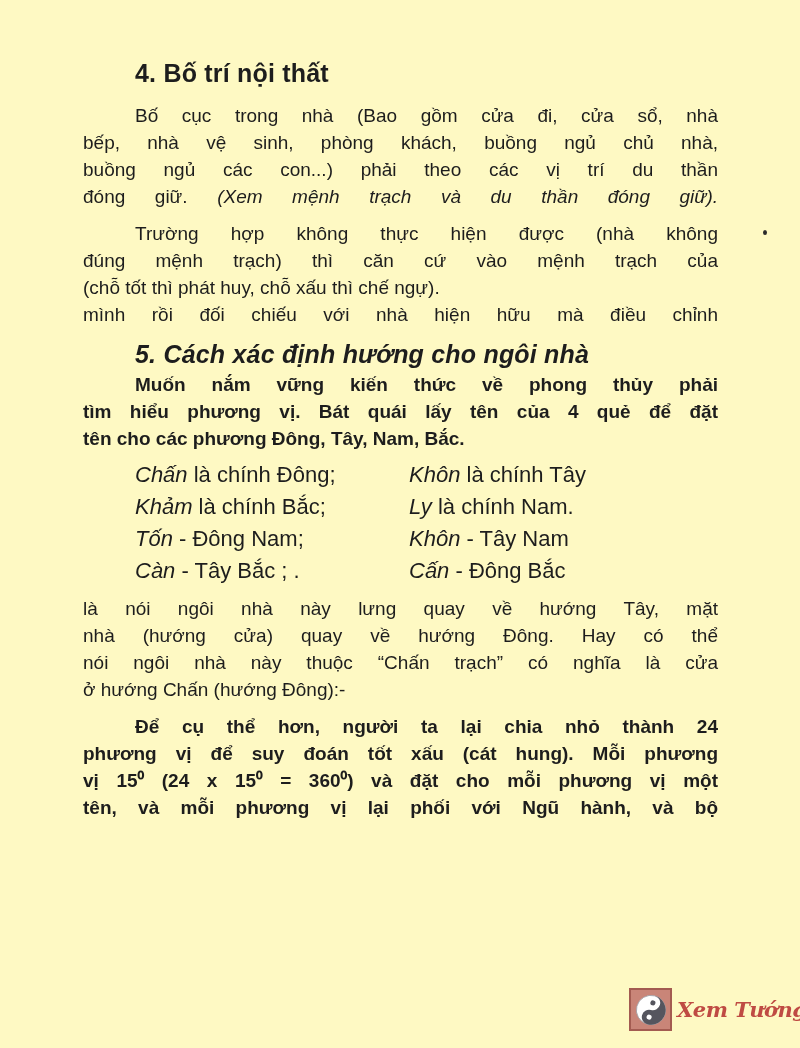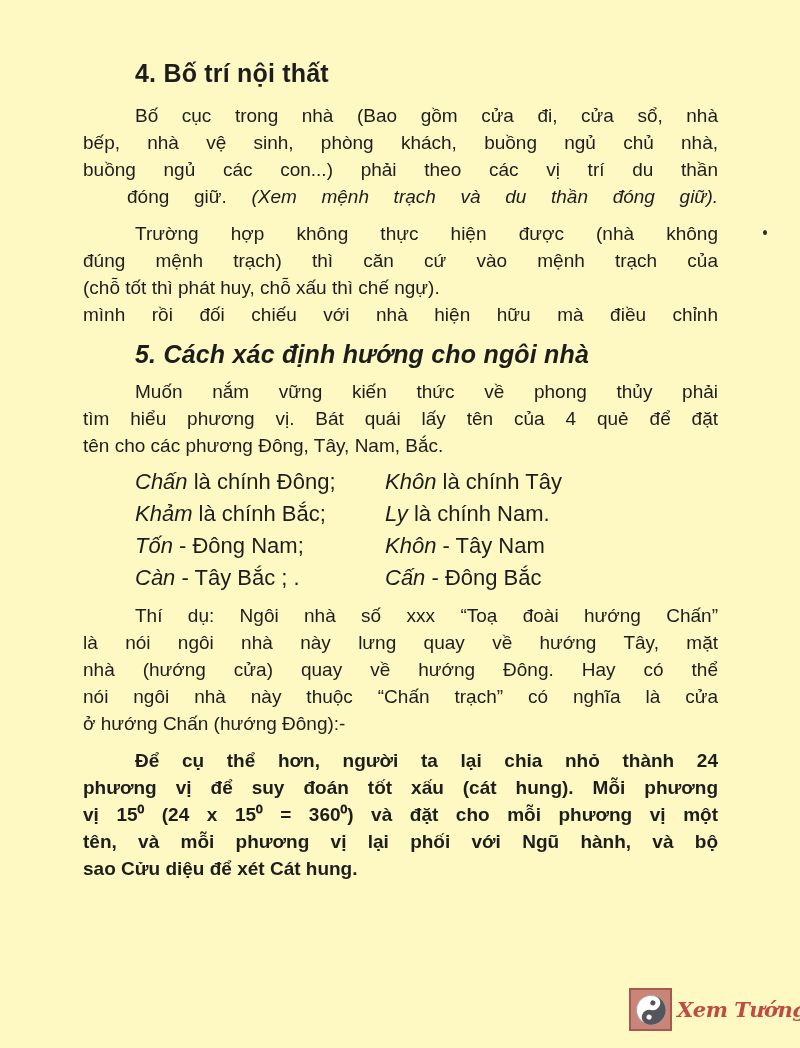--- a/index.html
+++ b/index.html
@@ -23,39 +23,40 @@
     padding-left: 52px;
     font-size: 25px;
     font-weight: bold;
     line-height: 30px;
     letter-spacing: 0.2px;
   }
   .heading.h5 { margin-top: 11px; font-style: italic; }
   .para { margin: 0; }
   .para.p1 { margin-top: 14px; }
   .para.p2 { margin-top: 10px; }
-  .para.p3 { margin-top: 9px; }
+  .para.p3 { margin-top: 2px; font-weight: bold; }
   .para.p4 { margin-top: 8px; }
   .para.p5 { margin-top: 10px; font-weight: bold; }
   .pline {
     font-size: 19px;
     line-height: 27px;
     text-align: justify;
     text-align-last: justify;
     white-space: normal;
   }
   .pline.first { text-indent: 52px; }
   .pline.last { text-align-last: left; }
-  .pline.fill { text-align-last: justify; margin-left: 44px; }
+  .pline.fill { text-align-last: justify; }
   .bagua { margin-top: 7px; }
   .bg-row {
     display: flex;
     padding-left: 52px;
     font-size: 22px;
     line-height: 32px;
+    gap: 24px;
   }
   .bg-left { width: 250px; }
   .bg-right { flex: 1; }
   .pageno {
     position: absolute;
     left: 636px;
     top: 991px;
     font-family: "DejaVu Serif", serif;
     font-size: 24px;
     color: #222;
@@ -139,33 +140,31 @@
         <span class="bg-left"><i>Tốn</i><span> - Đông Nam;</span></span>
         <span class="bg-right"><i>Khôn</i><span> - Tây Nam</span></span>
       </div>
       <div class="bg-row">
         <span class="bg-left"><i>Càn</i><span> - Tây Bắc ; .</span></span>
         <span class="bg-right"><i>Cấn</i><span> - Đông Bắc</span></span>
       </div>
     </div>
 
     <div class="para p4">
-      <div class="pline first">Thí dụ: Ngôi nhà số xxx “Toạ đoài hướng Chấn”</div>
       <div class="pline">là nói ngôi nhà này lưng quay về hướng Tây, mặt</div>
       <div class="pline">nhà (hướng cửa) quay về hướng Đông. Hay có thể</div>
       <div class="pline">nói ngôi nhà này thuộc “Chấn trạch” có nghĩa là cửa</div>
       <div class="pline last">ở hướng Chấn (hướng Đông):-</div>
     </div>
 
     <div class="para p5">
       <div class="pline first">Để cụ thể hơn, người ta lại chia nhỏ thành 24</div>
       <div class="pline">phương vị để suy đoán tốt xấu (cát hung). Mỗi phương</div>
       <div class="pline">vị 15⁰ (24 x 15⁰ = 360⁰) và đặt cho mỗi phương vị một</div>
       <div class="pline">tên, và mỗi phương vị lại phối với Ngũ hành, và bộ</div>
-      <div class="pline last">sao Cửu diệu để xét Cát hung.</div>
     </div>
 
   </div>
 
   <div class="pageno">35</div>
 
   <div class="watermark">
     <span class="wm-box">
       <svg viewBox="0 0 36 36" width="34" height="34" aria-hidden="true">
         <g transform="rotate(15 18 18)">

